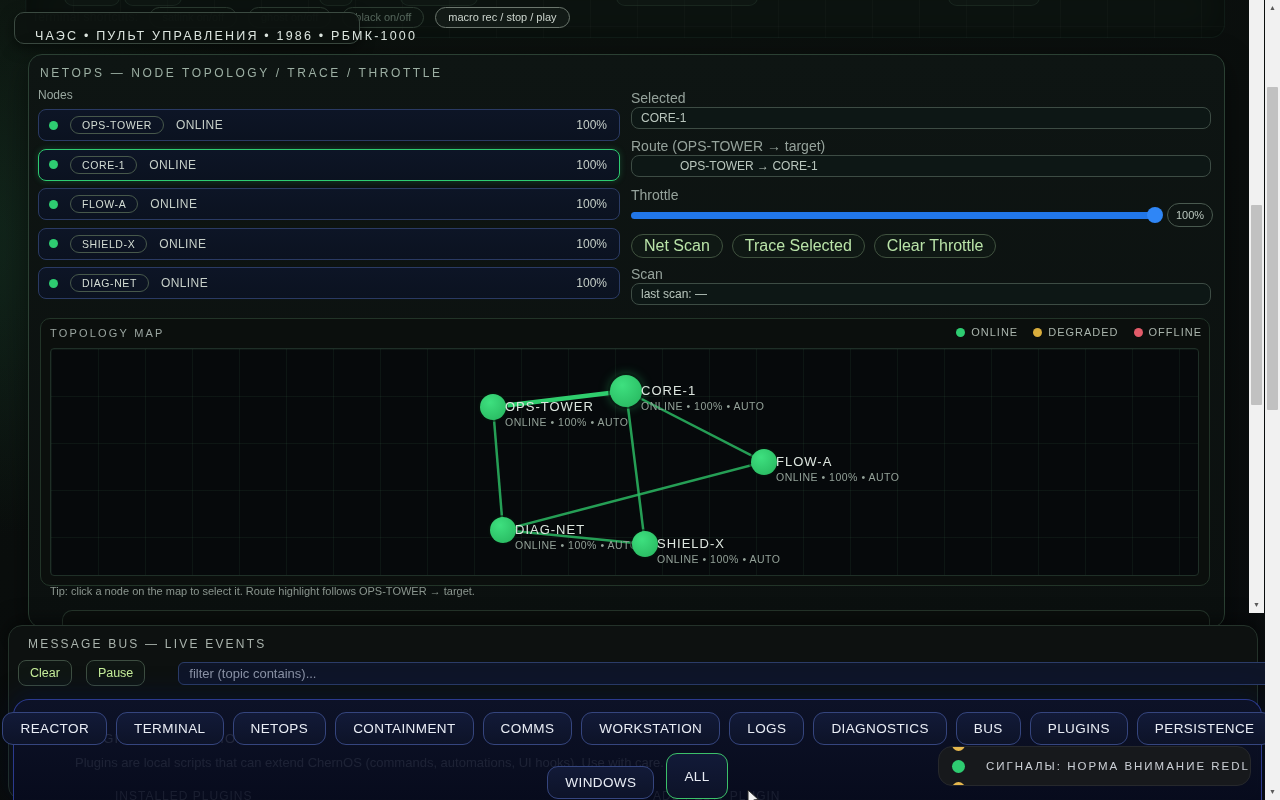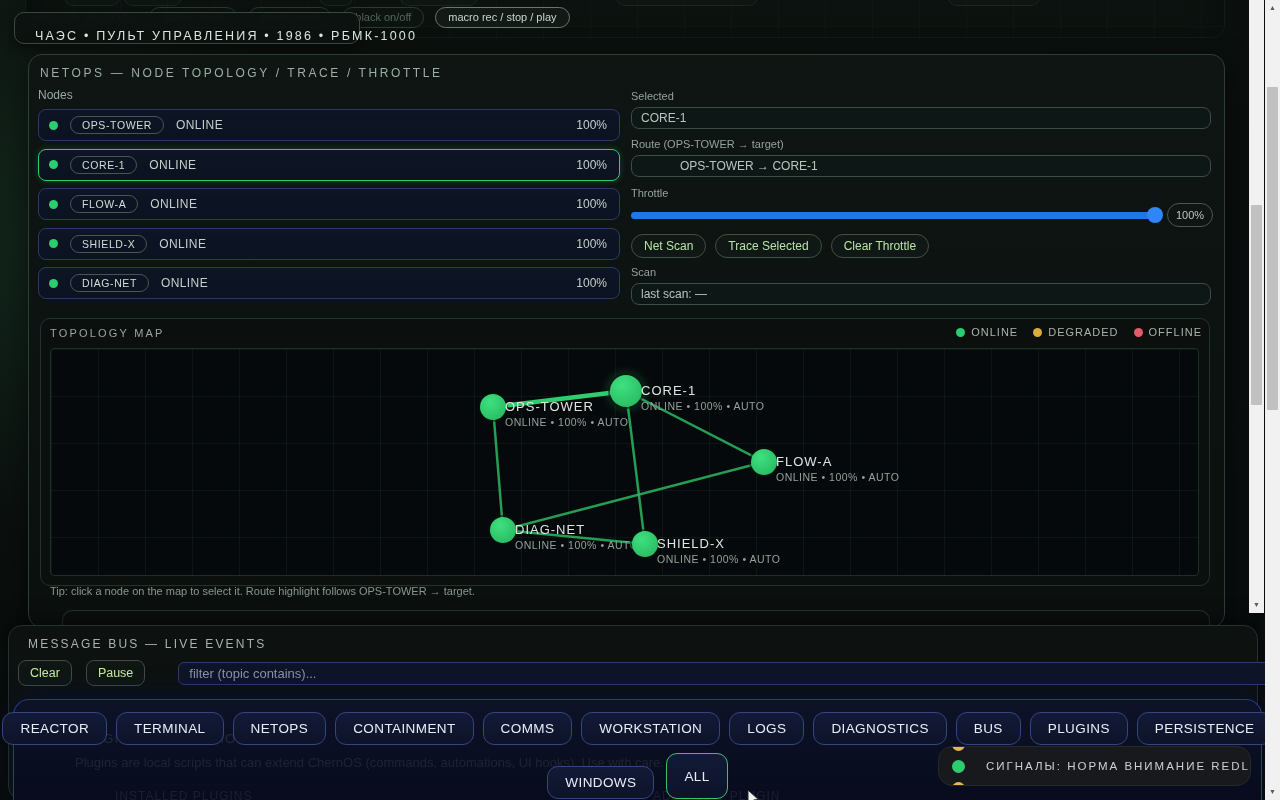--- a/index.html
+++ b/index.html
@@ -58,39 +58,39 @@
   }
   .node-row.selected{ border-color:#2ecc71; box-shadow:0 0 6px rgba(46,204,113,.25); }
   .status-dot{ width:9px; height:9px; border-radius:50%; background:#2ecc71; flex:0 0 auto; }
   .node-badge{
     padding:2px 11px; border:1px solid #47584b; border-radius:999px;
     font-size:10.5px; letter-spacing:.6px; color:#d4ddd4; white-space:nowrap;
   }
   .node-status{ font-size:12px; color:#c6cfc8; letter-spacing:.4px; }
   .node-pct{ margin-left:auto; font-size:12px; color:#c6cfc8; }
 
-  .field-label{ font-size:11px; color:#95a29b;text-align:center; }
+  .field-label{ font-size:14px; color:#95a29b;text-align:center; }
   .ghost-input{
     width:580px; height:22px; background:#0d1715; border:1px solid #3d4c44; border-radius:8px;
     color:#b9c6bd; font-size:12px; padding:0 9px; font-family:"Liberation Sans",sans-serif;
     outline:none;
   }
   .slider-track{ left:631px; top:212px; width:530px; height:7px; border-radius:4px; background:#2176e8; }
   .slider-thumb{ left:1147px; top:207px; width:16px; height:16px; border-radius:50%; background:#2f86f6; }
   .pct-pill{
     left:1167px; top:203px; width:46px; height:24px;
     border:1px solid #49594f; border-radius:12px; background:#0e1513;
     display:flex; align-items:center; justify-content:center;
     color:#b9c6bd; font-size:11px;
   }
   .action-row{ left:631px; top:234px; display:flex; gap:9px; }
   .action-btn{
     height:24px; padding:0 12px; display:flex; align-items:center;
     background:#0f1814; border:1px solid #40523f; border-radius:12px;
-    color:#b9e3a8; font-size:12px; white-space:nowrap;
+    color:#b9e3a8; font-size:16px; white-space:nowrap;
   }
 
   
   .map-section{ left:40px; top:318px; width:1170px; height:268px; background:#0b0f0d; border:1px solid #223428; border-radius:10px; }
   .map-title{ left:50px; top:327px; font-size:11px; color:#9aa5a0; letter-spacing:2.2px; }
   .legend{ right:78px; top:326px; display:flex; gap:15px; align-items:center; }
   .legend-item{ display:flex; gap:6px; align-items:center; }
   .legend-dot{ width:9px; height:9px; border-radius:50%; }
   .legend-label{ font-size:11px; color:#a9b4ac; letter-spacing:1px; }
   .map-canvas{

